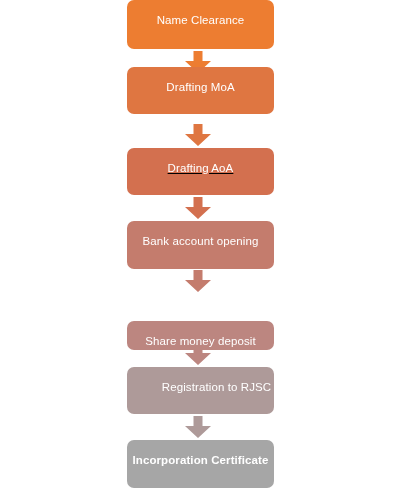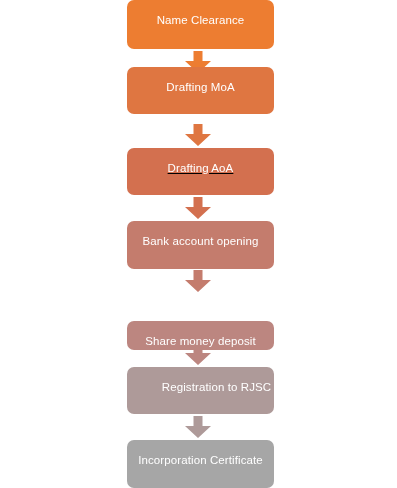--- a/index.html
+++ b/index.html
@@ -99,16 +99,16 @@
     </div>
     <div class="step-box" style="top: 221px; height: 48px; background: rgb(196, 124, 109);">
       <div class="step-label" style="color: rgb(255, 255, 255);">Bank account opening</div>
     </div>
     <div class="step-box" style="top: 294px; height: 29px; background: rgb(188, 134, 128); margin-top: 27px;">
       <div class="step-label" style="color: rgb(255, 255, 255);">Share money deposit</div>
     </div>
     <div class="step-box" style="top: 367px; height: 47px; background: rgb(174, 154, 153); padding-left: 32px;">
       <div class="step-label" style="color: rgb(255, 255, 255);">Registration to RJSC</div>
     </div>
-    <div class="step-box" style="top: 440px; height: 48px; background: rgb(166, 166, 166);">
+    <div class="step-box" style="top: 440px; height: 48px; background: rgb(166, 166, 166); font-weight: bold;">
       <div class="step-label" style="color: rgb(255, 255, 255);">Incorporation Certificate</div>
     </div>
   </div>
 
 </body></html>

